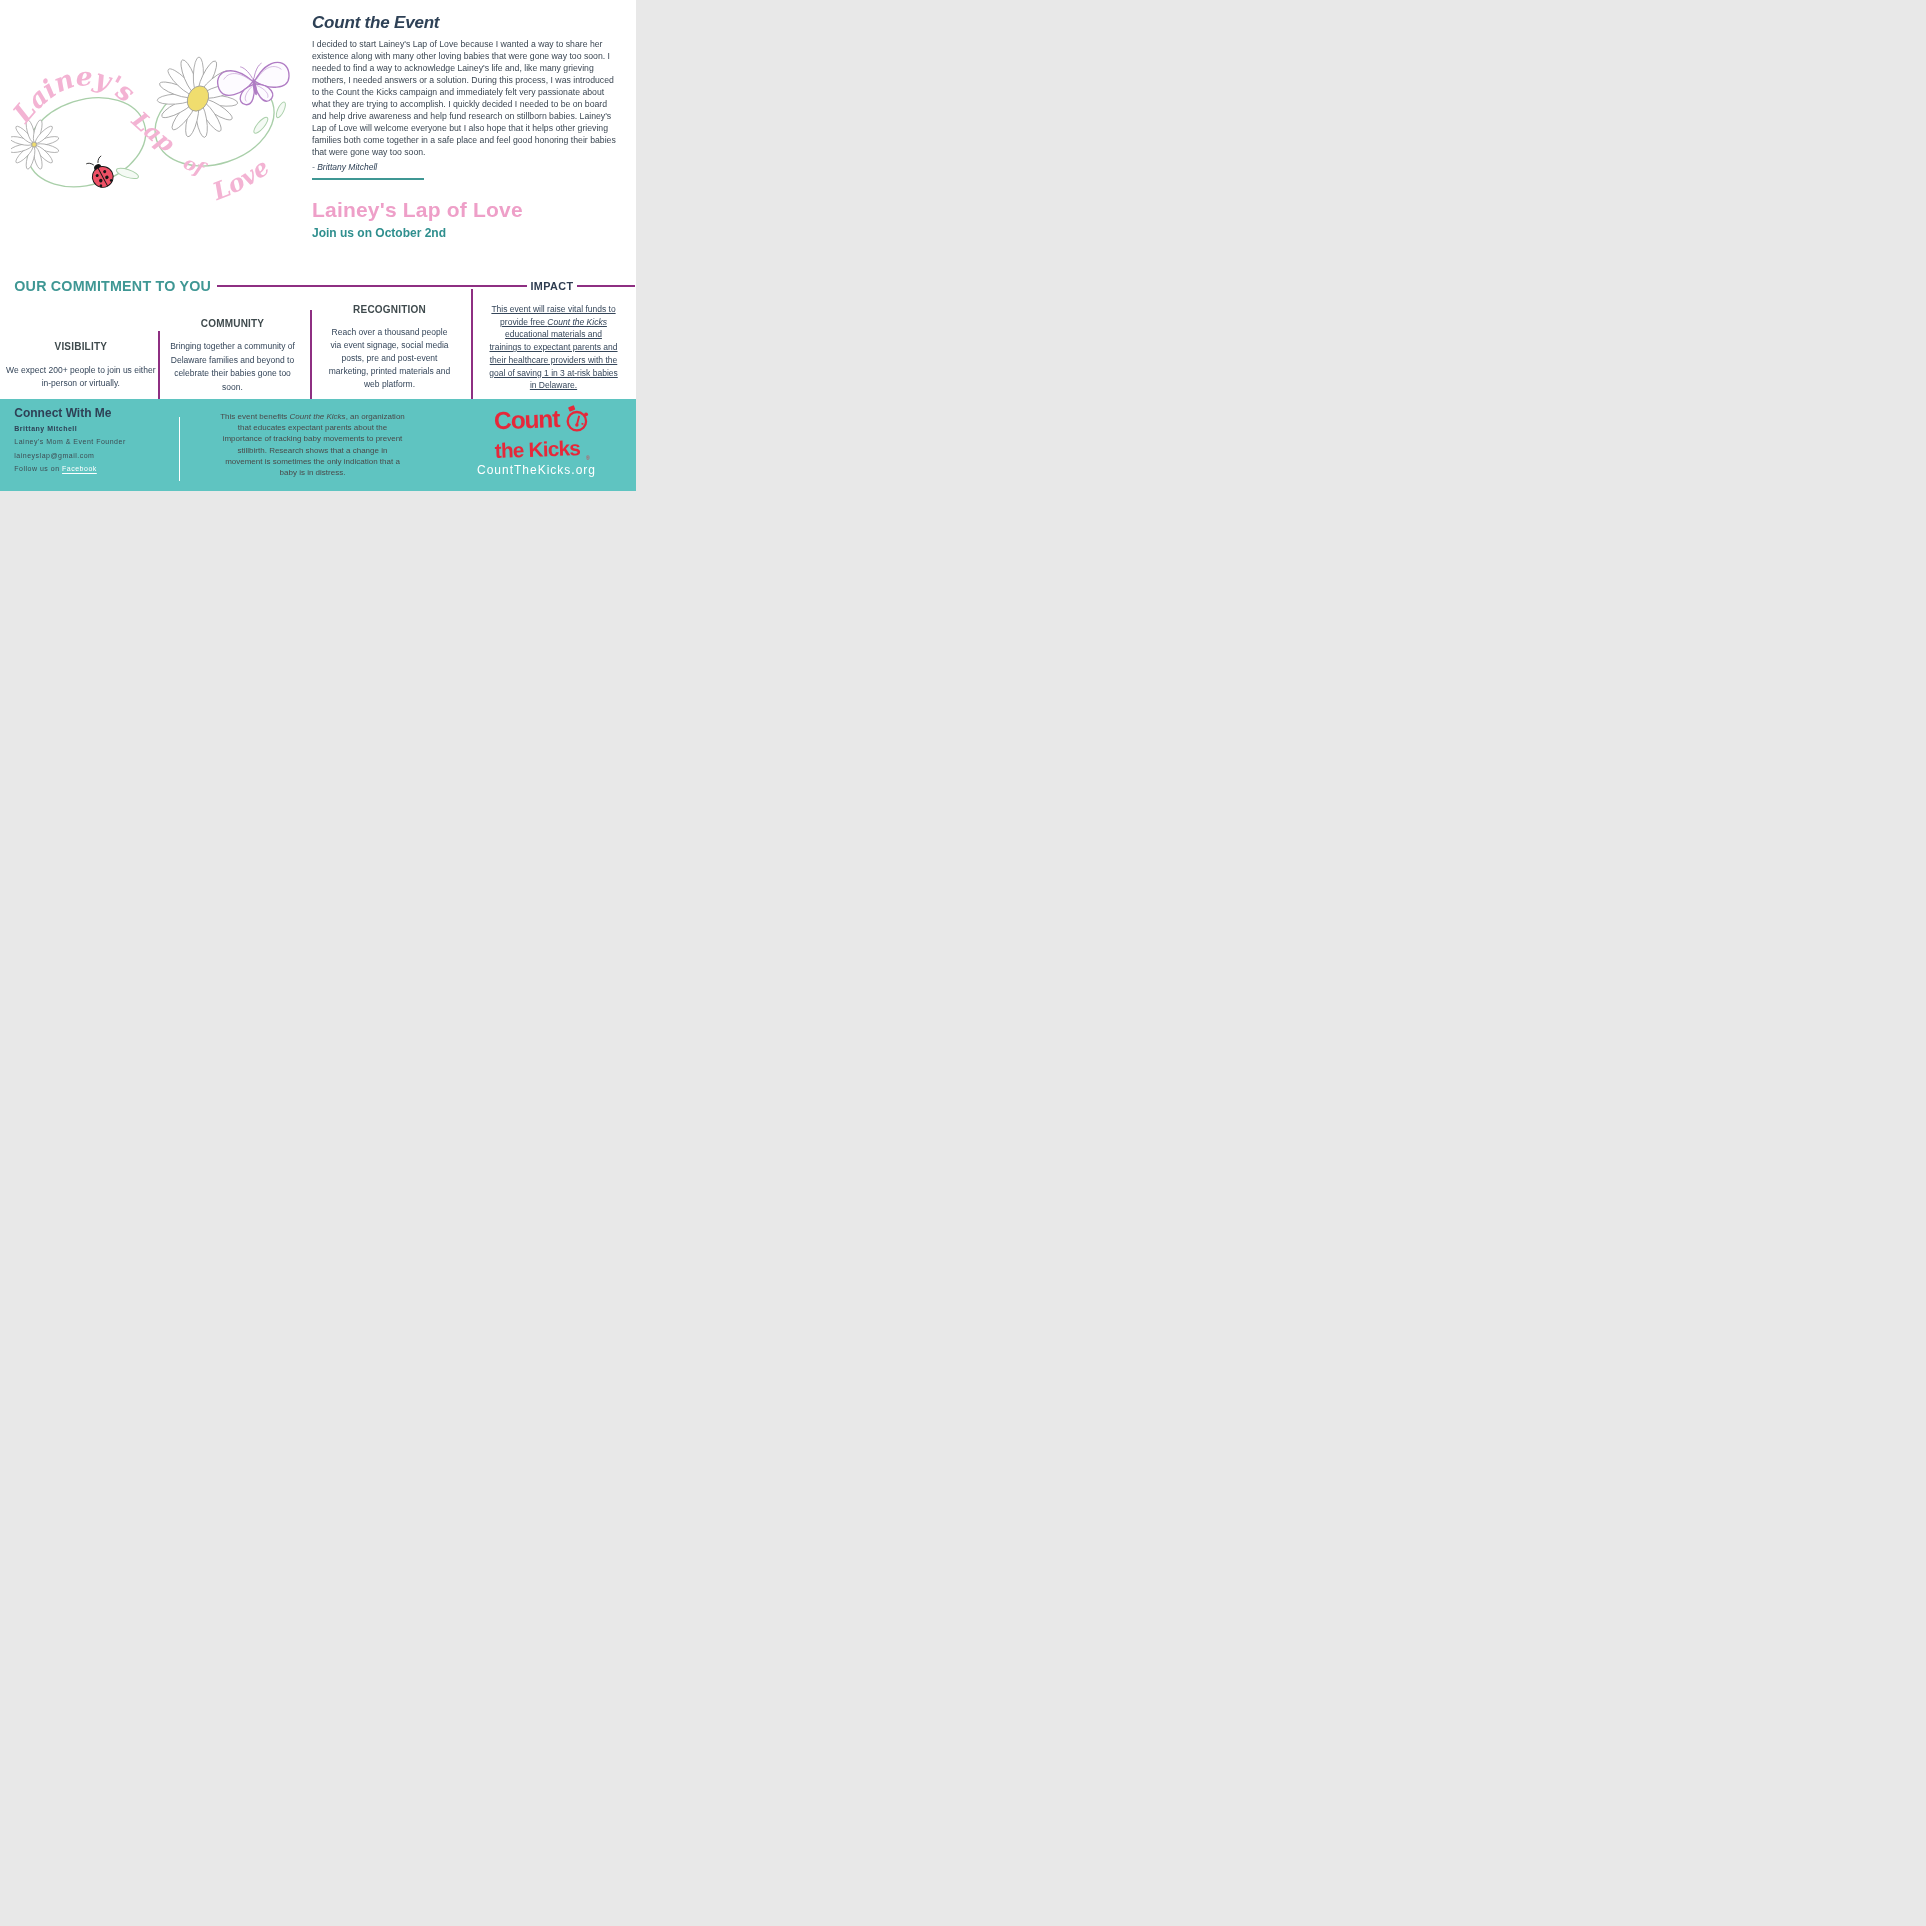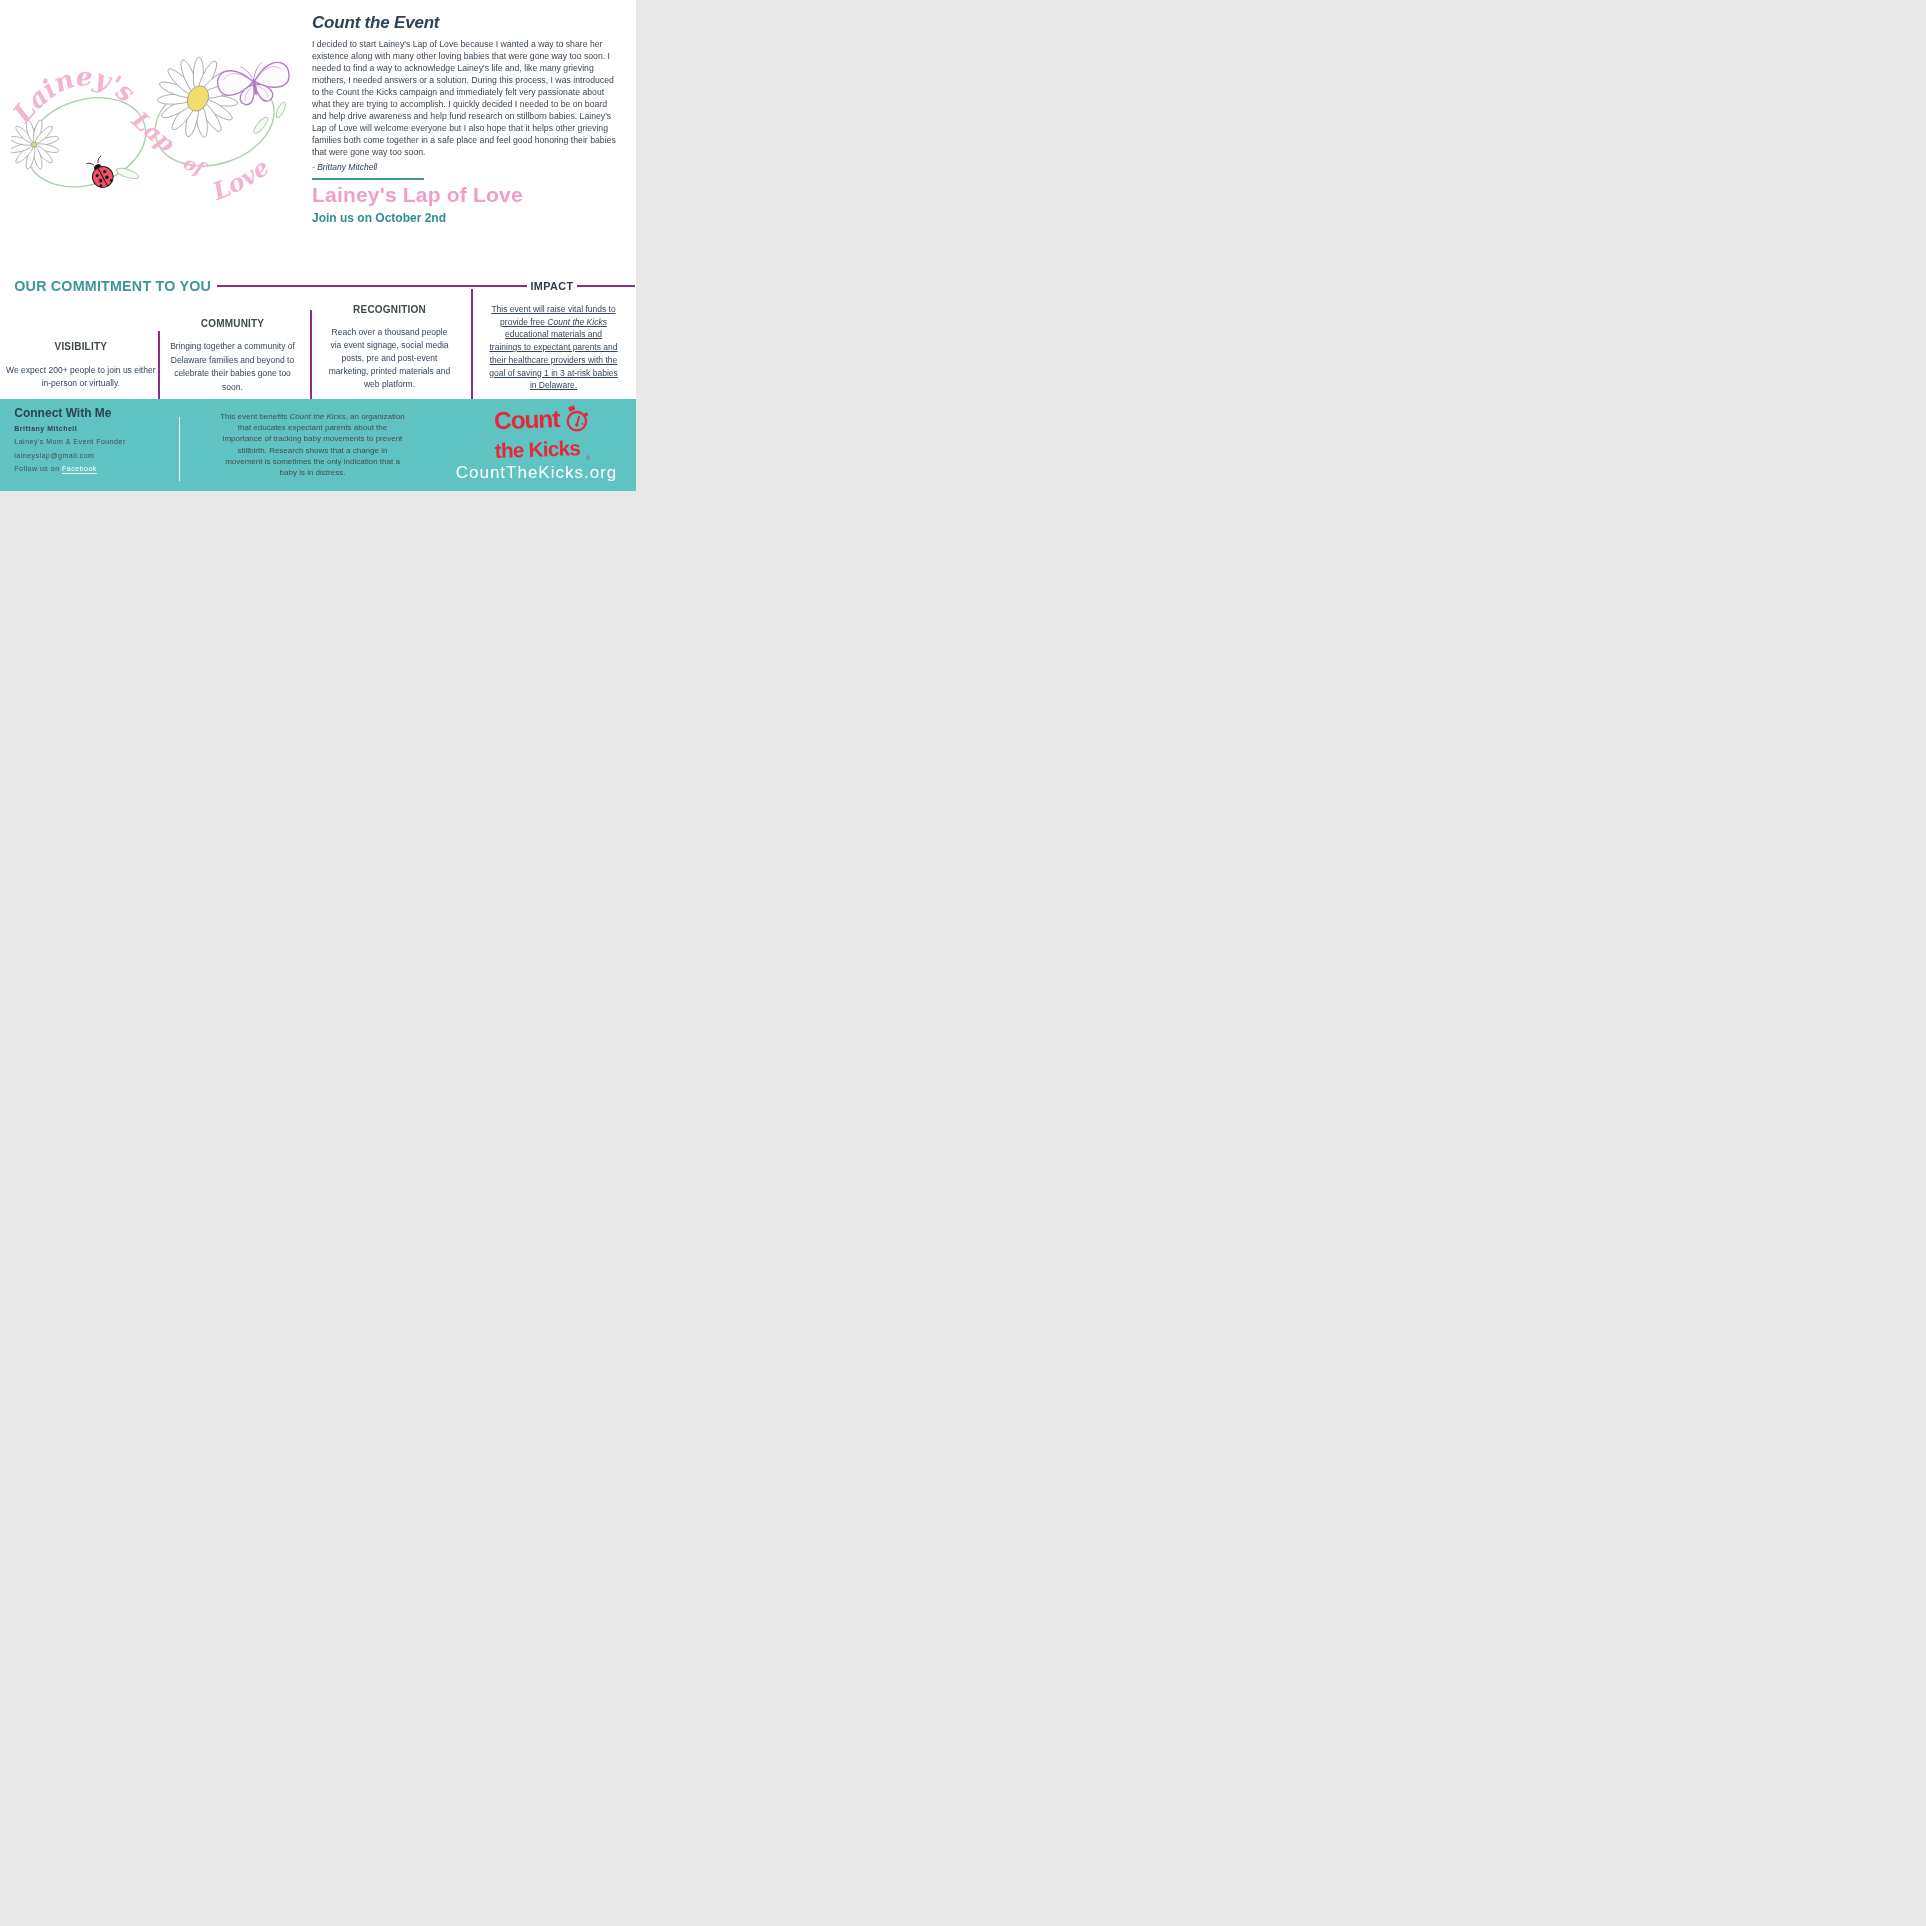--- a/index.html
+++ b/index.html
@@ -5,21 +5,21 @@
   html,body{margin:0;padding:0;background:#e8e8e8;}
   .page{position:relative;width:636px;height:491px;background:#ffffff;overflow:hidden;
         font-family:"Liberation Sans",sans-serif;}
   .abs{position:absolute;}
 
   
   .about-title{font-size:17px;font-weight:800;font-style:italic;color:#2e4156;letter-spacing:-0.2px;}
   .about-body{margin-top:5.4px;font-size:8.7px;line-height:12px;color:#3b4753;}
   .about-attr{margin-top:3.9px;font-size:8.5px;font-style:italic;color:#2e4156;}
   .teal-rule{margin-top:6.2px;width:112px;height:1.5px;background:#3f9794;}
-  .event-title{margin-top:3px;font-size:21px;font-weight:bold;color:#ee9fc8;letter-spacing:0.2px;}
+  .event-title{margin-top:18px;font-size:21px;font-weight:bold;color:#ee9fc8;letter-spacing:0.2px;}
   .event-sub{margin-top:3.9px;font-size:12px;font-weight:bold;color:#2f8f8e;}
 
   
   .commit-row{display:flex;align-items:center;left:14.3px;top:277px;width:621px;height:18.5px;}
   .commit-title{font-size:14.3px;font-weight:bold;color:#3f9794;letter-spacing:0.2px;white-space:nowrap;text-align:right;}
   .rule{height:1.9px;background:#8e2f82;}
   .rule-grow{flex:1;margin-left:6.2px;margin-right:3.9px;}
   .rule-end{width:58px;margin-left:3.9px;}
   .impact-header{font-size:10.8px;font-weight:bold;color:#2e3c50;letter-spacing:0.4px;white-space:nowrap;}
 
@@ -29,21 +29,21 @@
   .col-text{font-size:8.5px;line-height:13px;color:#35465a;text-align:center;}
 
   
   .band{left:0;top:399px;width:636px;height:92px;background:#5fc4c1;}
   .connect-title{font-size:12px;font-weight:bold;color:#2e4156;}
   .connect-line{font-size:7px;color:#3e4c53;letter-spacing:0.5px;}
   .connect-name{font-weight:bold;color:#2e4156;}
   .fb-link{color:#ffffff;text-decoration:underline;text-underline-offset:1.5px;cursor:pointer;}
   .wdiv{width:1.2px;background:#ffffff;}
   .benefits{font-size:8px;line-height:11.2px;color:#4a4a4a;text-align:center;}
-  .ctk-url{font-size:17px;color:#ffffff;letter-spacing:1px;text-align:center;font-weight:400;}
+  .ctk-url{font-size:12px;color:#ffffff;letter-spacing:1px;text-align:center;font-weight:400;}
   .em{font-style:italic;}
 </style>
 </head>
 <body>
 
 <div class="page">
 
   <svg class="abs" style="left:10.8px;top:45px;" width="283" height="169" viewBox="0 0 734 438" aria-hidden="false">
 
     <g fill="none" stroke="#a9cfa9" stroke-width="3.5">

